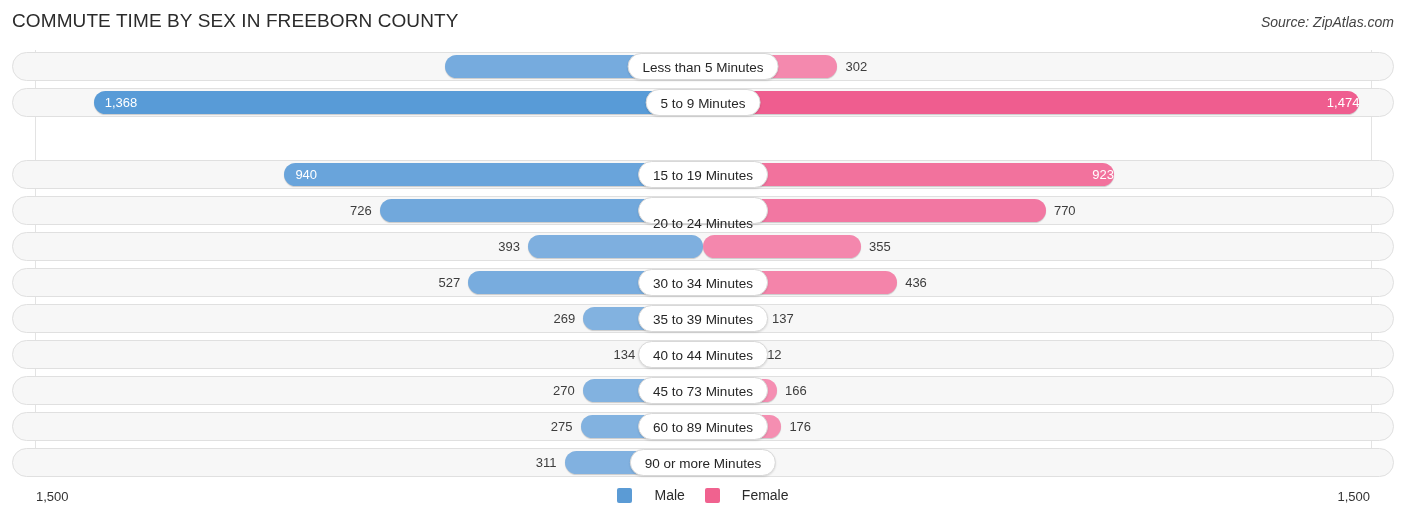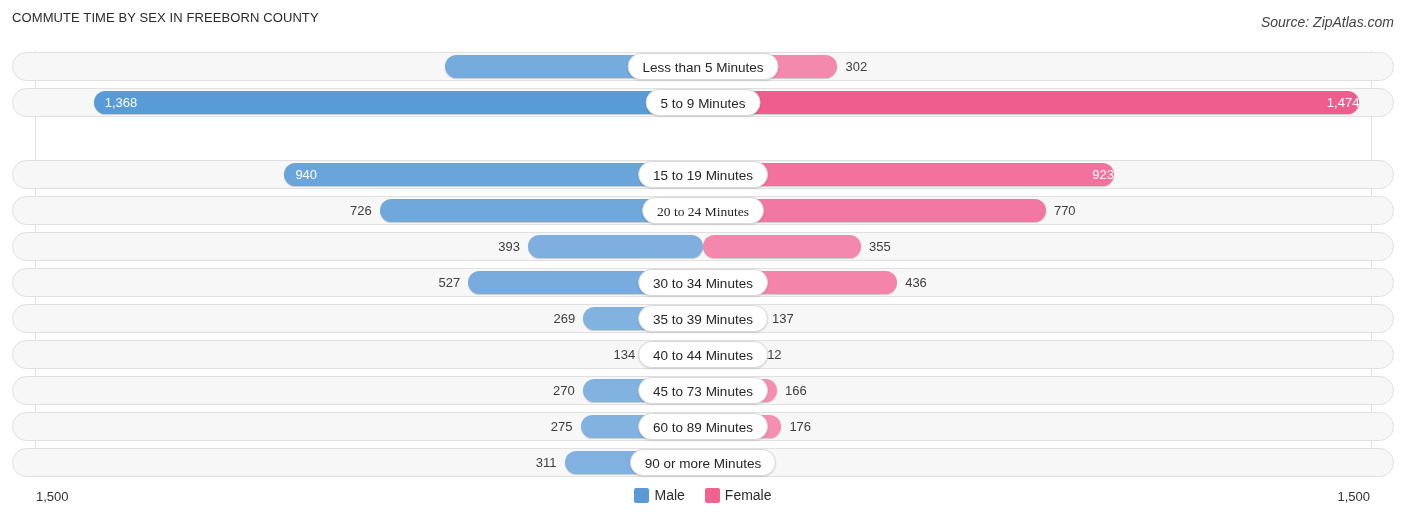--- a/index.html
+++ b/index.html
@@ -3,21 +3,21 @@
 <meta charset="utf-8">
 <style>
   html,body{margin:0;padding:0;}
   body{
     width:1406px;height:523px;background:#ffffff;
     font-family:"Liberation Sans",sans-serif;
     color:#333;overflow:hidden;position:relative;
   }
   .chart-title{
     position:absolute;left:12px;top:10px;
-    font-size:13px;color:#2b2b2b;letter-spacing:.1px;white-space:nowrap;
+    font-size:19px;color:#2b2b2b;letter-spacing:.1px;white-space:nowrap;
   }
   .source{
     position:absolute;right:12px;top:14px;
     font-size:14px;font-style:italic;color:#444;white-space:nowrap;
   }
   .plot{position:absolute;left:0;top:50px;width:1406px;height:432px;}
   .gridline{position:absolute;top:0;bottom:18px;width:1px;background:#e3e3e3;}
   .row{position:absolute;left:12px;width:1382px;height:29px;}
   .track{
     position:absolute;left:0;top:0;width:100%;height:29px;
@@ -45,21 +45,21 @@
   }
   .axis-left,.axis-right{
     position:absolute;top:489px;font-size:13px;color:#333;
   }
   .axis-left{left:36px;}
   .axis-right{right:36px;}
   .legend{
     position:absolute;top:487px;left:0;width:1406px;
     display:flex;justify-content:center;align-items:center;gap:20px;
   }
-  .legend-item{display:flex;align-items:center;gap:5px;}
+  .legend-item{display:flex;align-items:center;gap:22px;}
   .swatch{width:15px;height:15px;border-radius:2px;display:block;}
   .legend-label{font-size:14px;color:#2b2b2b;}
 </style>
 </head>
 <body>
 
 <div class="chart-title">COMMUTE TIME BY SEX IN FREEBORN COUNTY</div>
 <div class="source">Source: ZipAtlas.com</div>
 
 <div class="plot" id="plot">
@@ -88,21 +88,21 @@
       <div class="bar-val v-in-left" style="left: 272.387px; width: 418.613px;">940</div>
       <div class="bar-val v-in-right" style="left: 691px; width: 411.043px;">923</div>
       <div class="cat-pill" style="left: 691px; padding: 0px 14px;">15 to 19 Minutes</div>
     </div>
     <div class="row" style="top: 146px;">
       <div class="track"></div>
       <div class="bar" style="left: 367.688px; width: 323.312px; background: rgb(113, 168, 220);"></div>
       <div class="bar" style="left: 691px; width: 342.907px; background: rgb(242, 119, 162);"></div>
       <div class="bar-val v-out-left" style="left: 277.688px; width: 82px;">726</div>
       <div class="bar-val v-out-right" style="left: 1041.91px; width: 82px;">770</div>
-      <div class="cat-pill" style="left: 691px; padding: 0px 14px; font-family: Liberation Serif, serif;">20 to 24 Minutes</div>
+      <div class="cat-pill" style="left: 691px; padding: 12px 14px;">20 to 24 Minutes</div>
     </div>
     <div class="row" style="top: 182px;">
       <div class="track"></div>
       <div class="bar" style="left: 515.984px; width: 175.016px; background: rgb(126, 175, 223);"></div>
       <div class="bar" style="left: 691px; width: 158.093px; background: rgb(244, 135, 173);"></div>
       <div class="bar-val v-out-left" style="left: 425.984px; width: 82px;">393</div>
       <div class="bar-val v-out-right" style="left: 857.093px; width: 82px;">355</div>
     </div>
     <div class="row" style="top: 218px;">
       <div class="track"></div>

